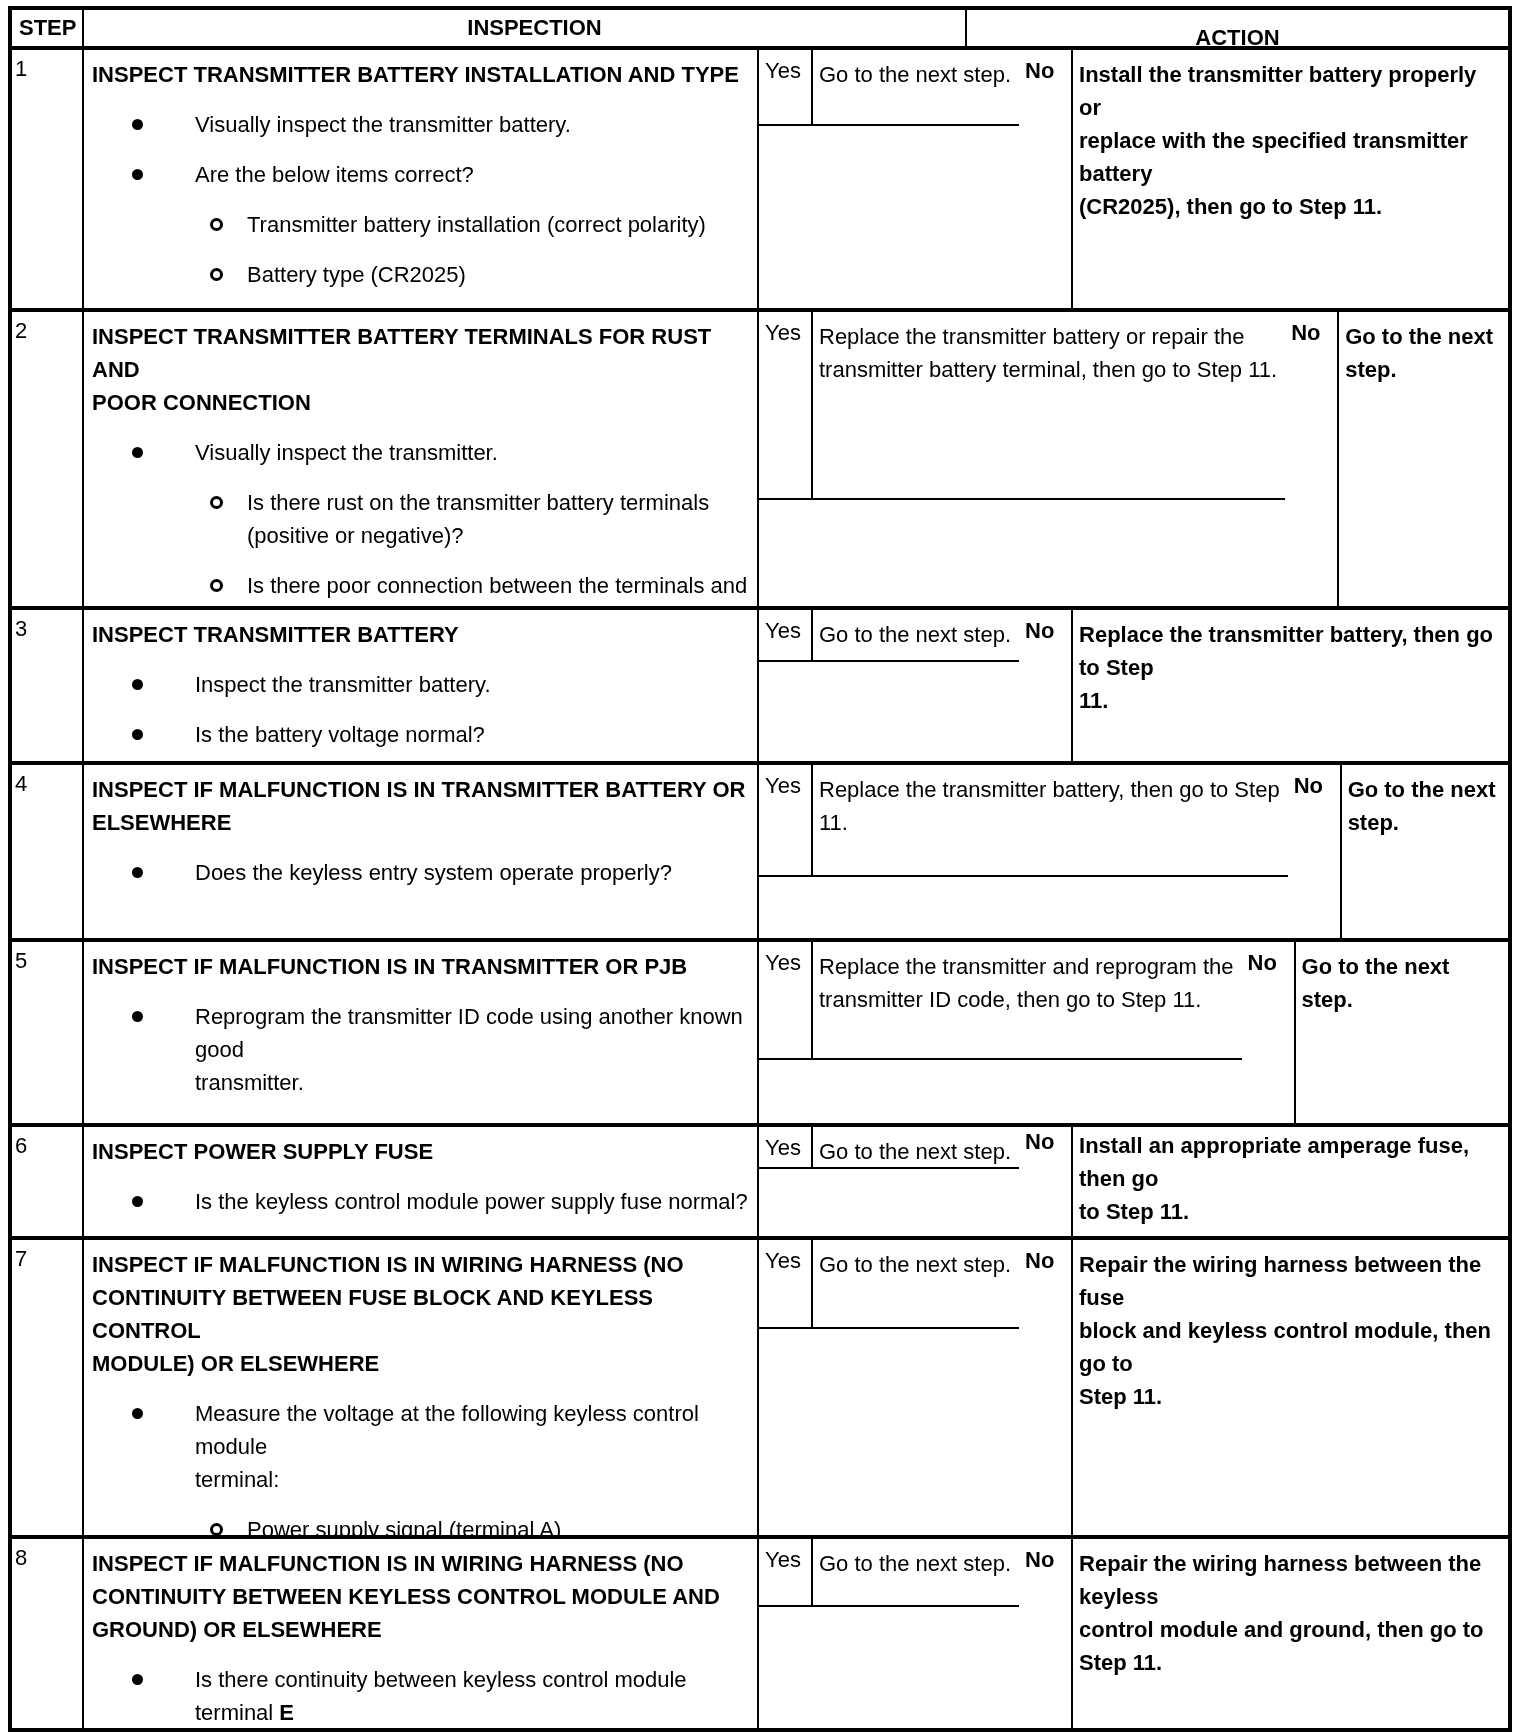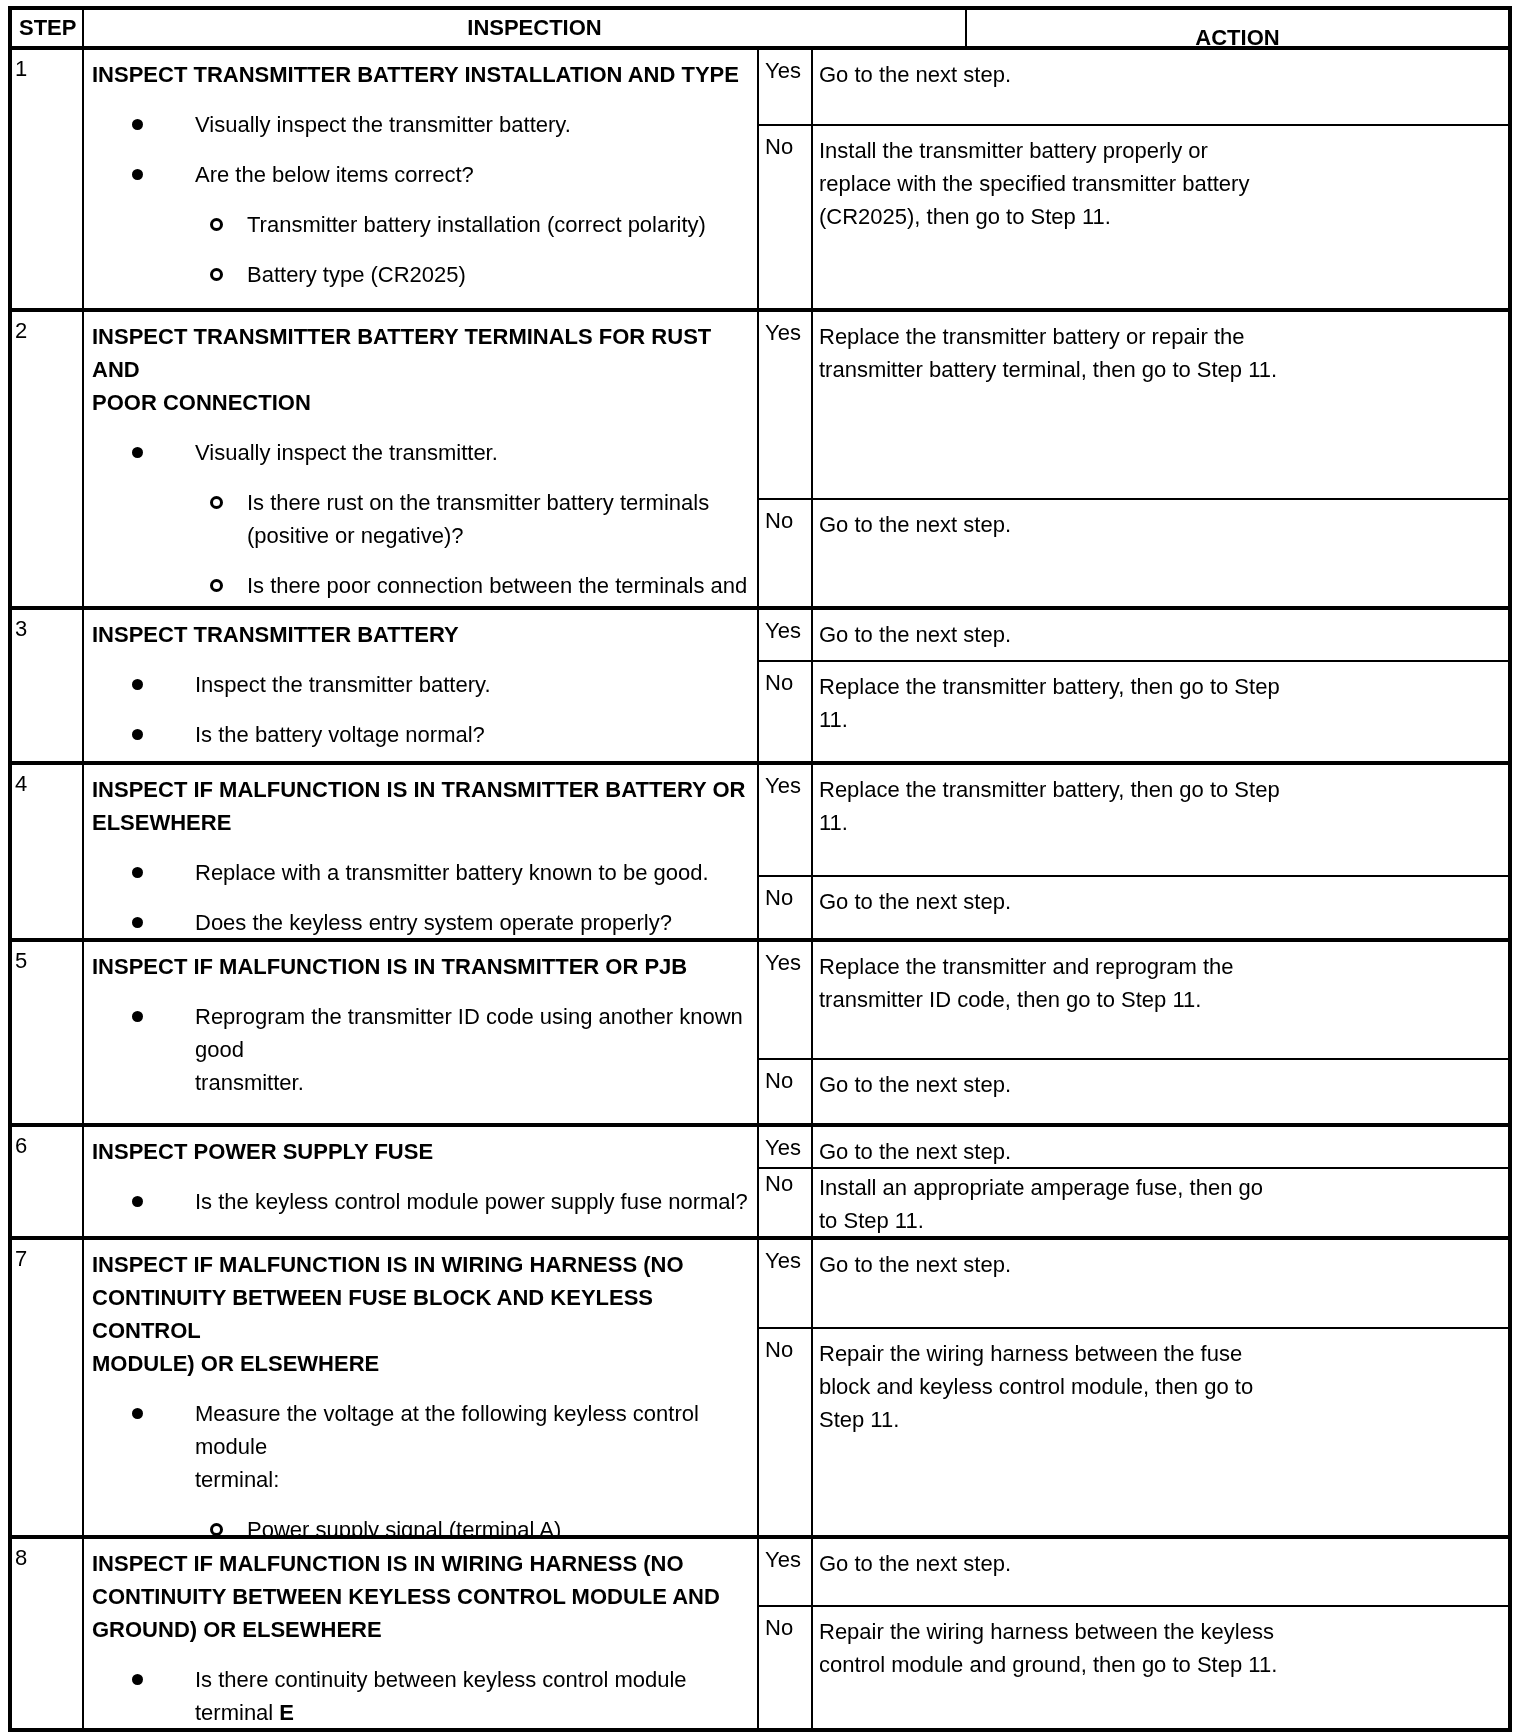--- a/index.html
+++ b/index.html
@@ -59,24 +59,24 @@
     padding:8px 8px 0 8px;
   }
   .insp-heading { font-weight:bold; white-space:pre-line; }
   .item { display:flex; margin-top:17px; }
   .item.l1 { padding-left:40px;gap:28px; }
   .item.l2 { padding-left:118px; }
   .dot  { flex:none; width:11px; height:11px; border-radius:50%; background:#000; margin:11px 24px 0 0; }
   .ring { flex:none; width:13px; height:13px; border-radius:50%; border:3px solid #000; box-sizing:border-box; margin:10px 24px 0 0; }
   .itxt { white-space:pre-line; }
 
-  .actions-col { flex:1; display:flex; flex-direction:column; box-sizing:border-box; }
+  .actions-col { flex:1; display:flex; flex-direction:row; box-sizing:border-box; }
   .sub { display:flex; box-sizing:border-box; }
   .sub.yes { border-bottom:2px solid #000; flex:none; }
-  .sub.no  { flex:1; }
+  .sub.no  { flex:1;font-weight:bold; }
   .yn {
     width:54px; flex:none;
     border-right:2px solid #000;
     box-sizing:border-box;
     font-size:22px;
     padding:8px 0 0 6px;
   }
   .act {
     flex:1;
     font-size:22px;
@@ -192,24 +192,20 @@
     </div>
   </div>
 
   <div class="row" style="height:177px">
     <div class="step-cell">4</div>
     <div class="insp-cell">
       <div class="insp-heading">INSPECT IF MALFUNCTION IS IN TRANSMITTER BATTERY OR
 ELSEWHERE</div>
       <div class="item l1">
           <span class="dot"></span>
-          <span class="itxt">Replace with a transmitter battery known to be good.</span>
-        </div>
-      <div class="item l1">
-          <span class="dot"></span>
           <span class="itxt">Does the keyless entry system operate properly?</span>
         </div>
     </div>
     <div class="actions-col">
       <div class="sub yes" style="height:112px">
         <div class="yn">Yes</div>
         <div class="act">Replace the transmitter battery, then go to Step
 11.</div>
       </div>
       <div class="sub no">

